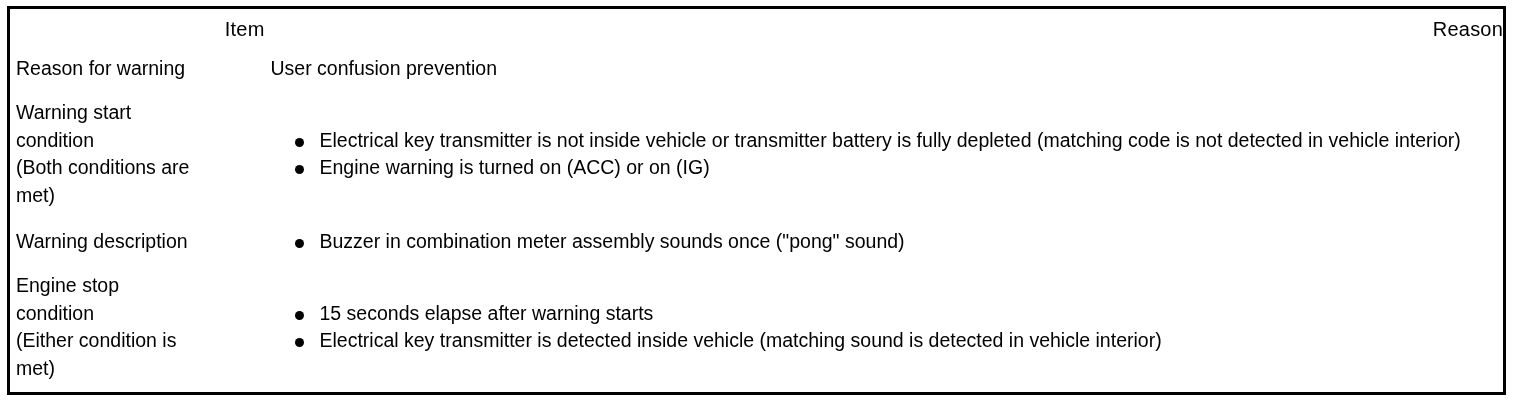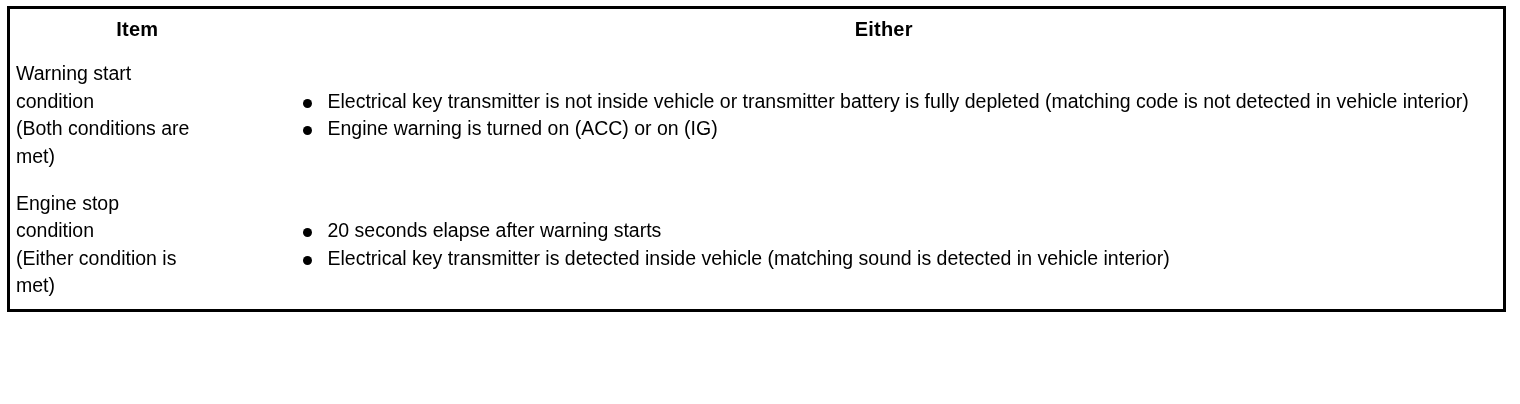--- a/index.html
+++ b/index.html
@@ -59,22 +59,22 @@
   }
   
   .rule-thin > td {
     border-bottom: 2px solid #000000;
   }
   .rule-none > td {
     border-bottom: 0;
   }
 
   .head-cell {
-    text-align: center;
-    font-weight: bold;
+    text-align: right;
+    font-weight: normal;
     font-size: 20px;
     line-height: 22px;
     height: 35px;
     letter-spacing: 0.2px;
   }
 
   .cell-item .item-label {
     display: block;
     padding-left: 6px;
     padding-right: 4px;
@@ -90,21 +90,21 @@
 
   .plain-text {
     display: block;
     padding-left: 6px;
     font-size: 19.5px;
     line-height: 27.5px;
   }
 
   ul.bullets {
     list-style: none;
-    margin: 16px;
+    margin: 8px;
     padding: 0 10px 0 22px;
   }
   ul.bullets li {
     position: relative;
     font-size: 19.5px;
     line-height: 27.5px;
     padding-left: 25px;
     margin: 0;
   }
   ul.bullets li .dot {
@@ -129,26 +129,34 @@
 
   <table class="spec-table">
     <colgroup>
       <col class="col-item">
       <col class="col-content">
     </colgroup>
 
     <thead>
       <tr class="rule-thick row-first">
         <th class="head-cell cell-item">Item</th>
-        <th class="head-cell">Either</th>
+        <th class="head-cell">Reason</th>
       </tr>
     </thead>
 
     <tbody>
 
+      <tr class="rule-thin row-short">
+        <td class="cell-item">
+          <span class="item-label">Reason for warning</span>
+        </td>
+        <td class="cell-content">
+          <span class="plain-text">User confusion prevention</span>
+        </td>
+      </tr>
 
       <tr class="rule-thick row-tall-a">
         <td class="cell-item">
           <span class="item-label">Warning start
 condition
 (Both conditions are
 met)</span>
         </td>
         <td class="cell-content">
           <ul class="bullets">
@@ -157,33 +165,46 @@
               <span>Electrical key transmitter is not inside vehicle or transmitter battery is fully depleted (matching code is not detected in vehicle interior)</span>
             </li>
             <li>
               <span class="dot"></span>
               <span>Engine warning is turned on (ACC) or on (IG)</span>
             </li>
           </ul>
         </td>
       </tr>
 
+      <tr class="rule-thick row-short">
+        <td class="cell-item">
+          <span class="item-label">Warning description</span>
+        </td>
+        <td class="cell-content">
+          <ul class="bullets">
+            <li>
+              <span class="dot"></span>
+              <span>Buzzer in combination meter assembly sounds once ("pong" sound)</span>
+            </li>
+          </ul>
+        </td>
+      </tr>
 
       <tr class="rule-none row-tall-b">
         <td class="cell-item">
           <span class="item-label">Engine stop
 condition
 (Either condition is
 met)</span>
         </td>
         <td class="cell-content">
           <ul class="bullets">
             <li>
               <span class="dot"></span>
-              <span>20 seconds elapse after warning starts</span>
+              <span>15 seconds elapse after warning starts</span>
             </li>
             <li>
               <span class="dot"></span>
               <span>Electrical key transmitter is detected inside vehicle (matching sound is detected in vehicle interior)</span>
             </li>
           </ul>
         </td>
       </tr>
 
     </tbody>

